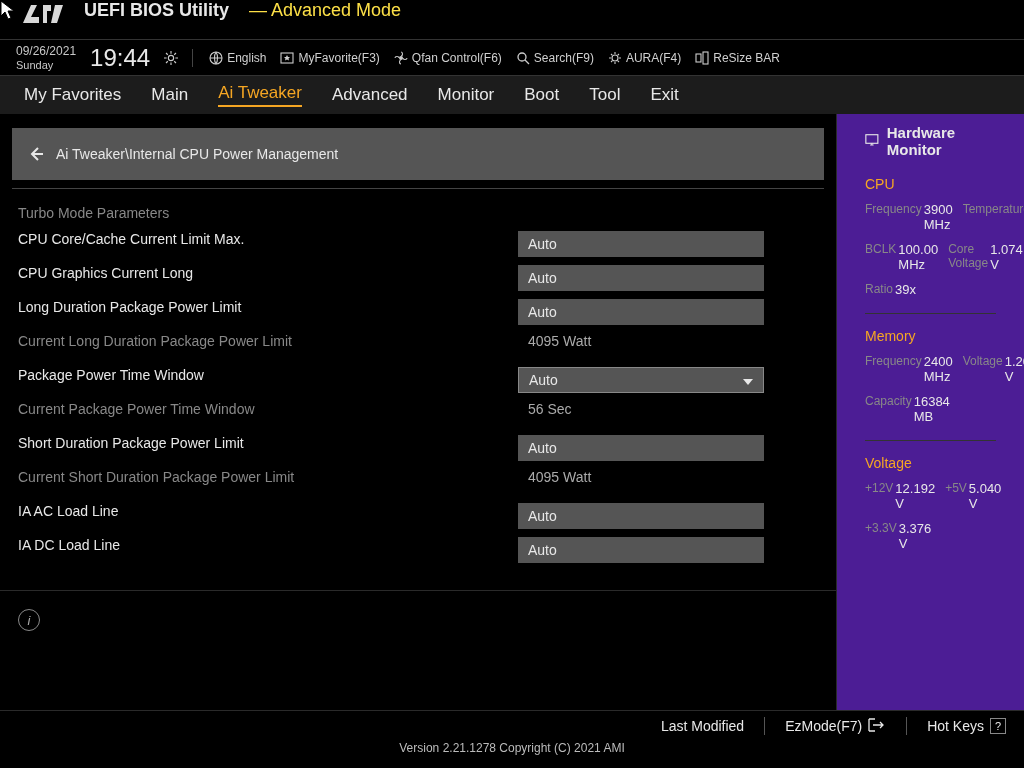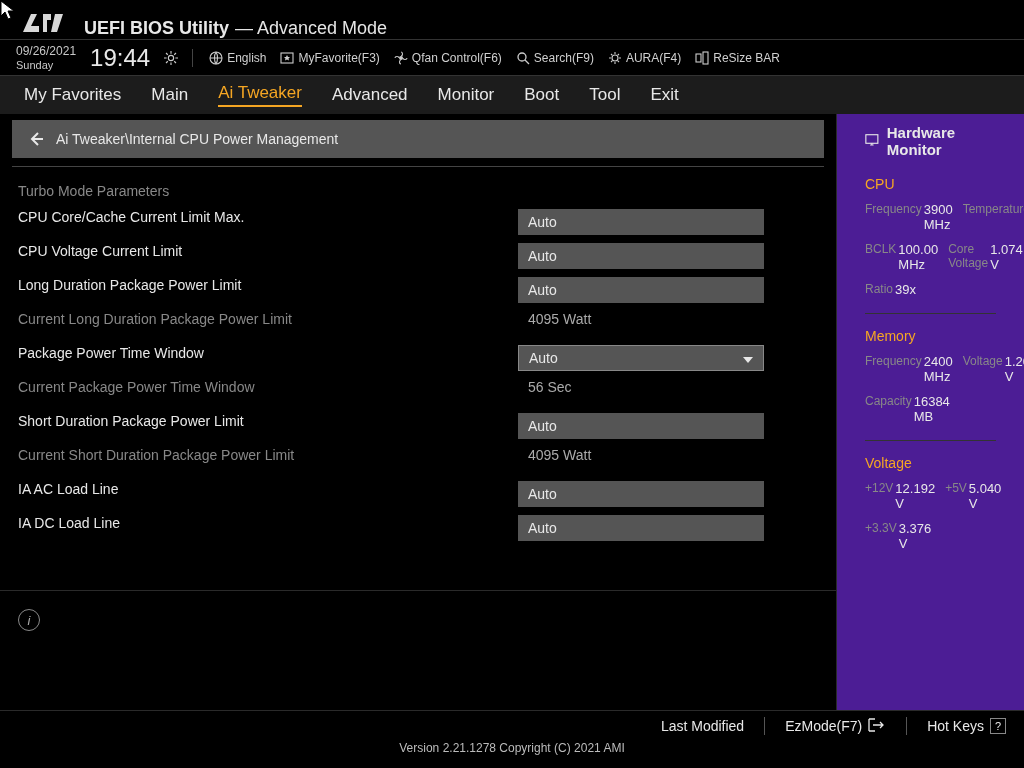--- a/index.html
+++ b/index.html
@@ -1,44 +1,44 @@
 <!DOCTYPE html>
 <html><head>
 <meta charset="utf-8">
 <style>
 * { margin: 0; padding: 0; box-sizing: border-box; font-family: Arial, sans-serif; }
 html, body { width: 1024px; height: 768px; overflow: hidden; background: #000; color: #b8b8b8; }
 
 .root { width: 1024px; height: 768px; display: flex; flex-direction: column; }
 
-.header { display: flex; align-items: flex-end; height: 40px; padding: 0 12px; border-bottom: 1px solid #333; }
+.header { display: flex; align-items: flex-start; height: 40px; padding: 0 12px; border-bottom: 1px solid #333; }
 .logo { width: 60px; height: 30px; display: flex; align-items: center; justify-content: center; margin-right: 12px; }
 .logo svg { width: 50px; height: 28px; }
 .title-main { font-size: 18px; font-weight: bold; color: #e8e8e8; }
-.title-sub { font-size: 18px; color: #e5e5e5; margin-left: 6px; }
+.title-sub { font-size: 18px; color: #fde047; margin-left: 20px; }
 
 .infobar { display: flex; align-items: center; height: 36px; padding: 0 16px; gap: 8px; border-bottom: 1px solid #333; font-size: 12px; color: #c8c8c8; }
 .date-block { display: flex; flex-direction: column; line-height: 14px; }
 .date-block .d1 { font-size: 12px; }
 .date-block .d2 { font-size: 11px; }
 .time { font-size: 24px; font-weight: normal; color: #e8e8e8; margin: 0 6px 0 6px; }
 .gear-icon { width: 14px; height: 14px; display: inline-flex; margin-right: 6px; }
 .toolbar-items { display: flex; align-items: center; gap: 14px; margin-left: 8px; }
 .toolbar-item { display: flex; align-items: center; gap: 4px; color: #d0d0d0; cursor: pointer; }
 .toolbar-item .ic { width: 14px; height: 14px; display: inline-flex; }
 
 .nav-row { display: flex; align-items: center; height: 38px; padding: 8px 24px; gap: 30px; background: #1c1c1c; font-size: 17px; }
 .nav-item { color: #e8e8e8; cursor: pointer; }
 .nav-item.active { color: #f5a623; border-bottom: 2px solid #f5a623; padding-bottom: 2px; }
 
 .body { flex: 1; display: flex; min-height: 0; }
 
 .main { flex: 1; display: flex; flex-direction: column; min-width: 0; }
 
-.breadcrumb { display: flex; align-items: center; height: 38px; background: #555; color: #e8e8e8; padding: 0 16px; gap: 12px; font-size: 14px; margin: 6px 12px 8px 12px; }
+.breadcrumb { display: flex; align-items: center; height: 52px; background: #555; color: #e8e8e8; padding: 0 16px; gap: 12px; font-size: 14px; margin: 14px 12px 8px 12px; }
 .breadcrumb .back { width: 16px; height: 16px; display: flex; cursor: pointer; }
 
 .settings { flex: 1; overflow: hidden; padding: 0 12px; }
 .section-header { font-size: 14px; color: #888; padding: 6px 6px 10px 6px; }
 .hr { height: 1px; background: #444; margin: 0 0 10px 0; }
 
 .row { display: flex; align-items: flex-start; height: 34px; padding: 0 6px; }
 .row .label { flex: 0 0 500px; font-size: 14px; }
 .row .label.readonly { color: #888; }
 .row .label.editable { color: #e8e8e8; }
@@ -184,21 +184,21 @@
         <div class="hr"></div>
         <div class="section-header">Turbo Mode Parameters</div>
         <div id="rows-container">
             <div class="row">
               <div class="label editable">CPU Core/Cache Current Limit Max.</div>
               <div class="value">
                 <div class="input-box">Auto</div>
               </div>
             </div>
             <div class="row">
-              <div class="label editable">CPU Voltage Current Limit</div>
+              <div class="label editable">CPU Graphics Current Long</div>
               <div class="value">
                 <div class="input-box">Auto</div>
               </div>
             </div>
             <div class="row">
               <div class="label editable">Long Duration Package Power Limit</div>
               <div class="value">
                 <div class="input-box">Auto</div>
               </div>
             </div>

